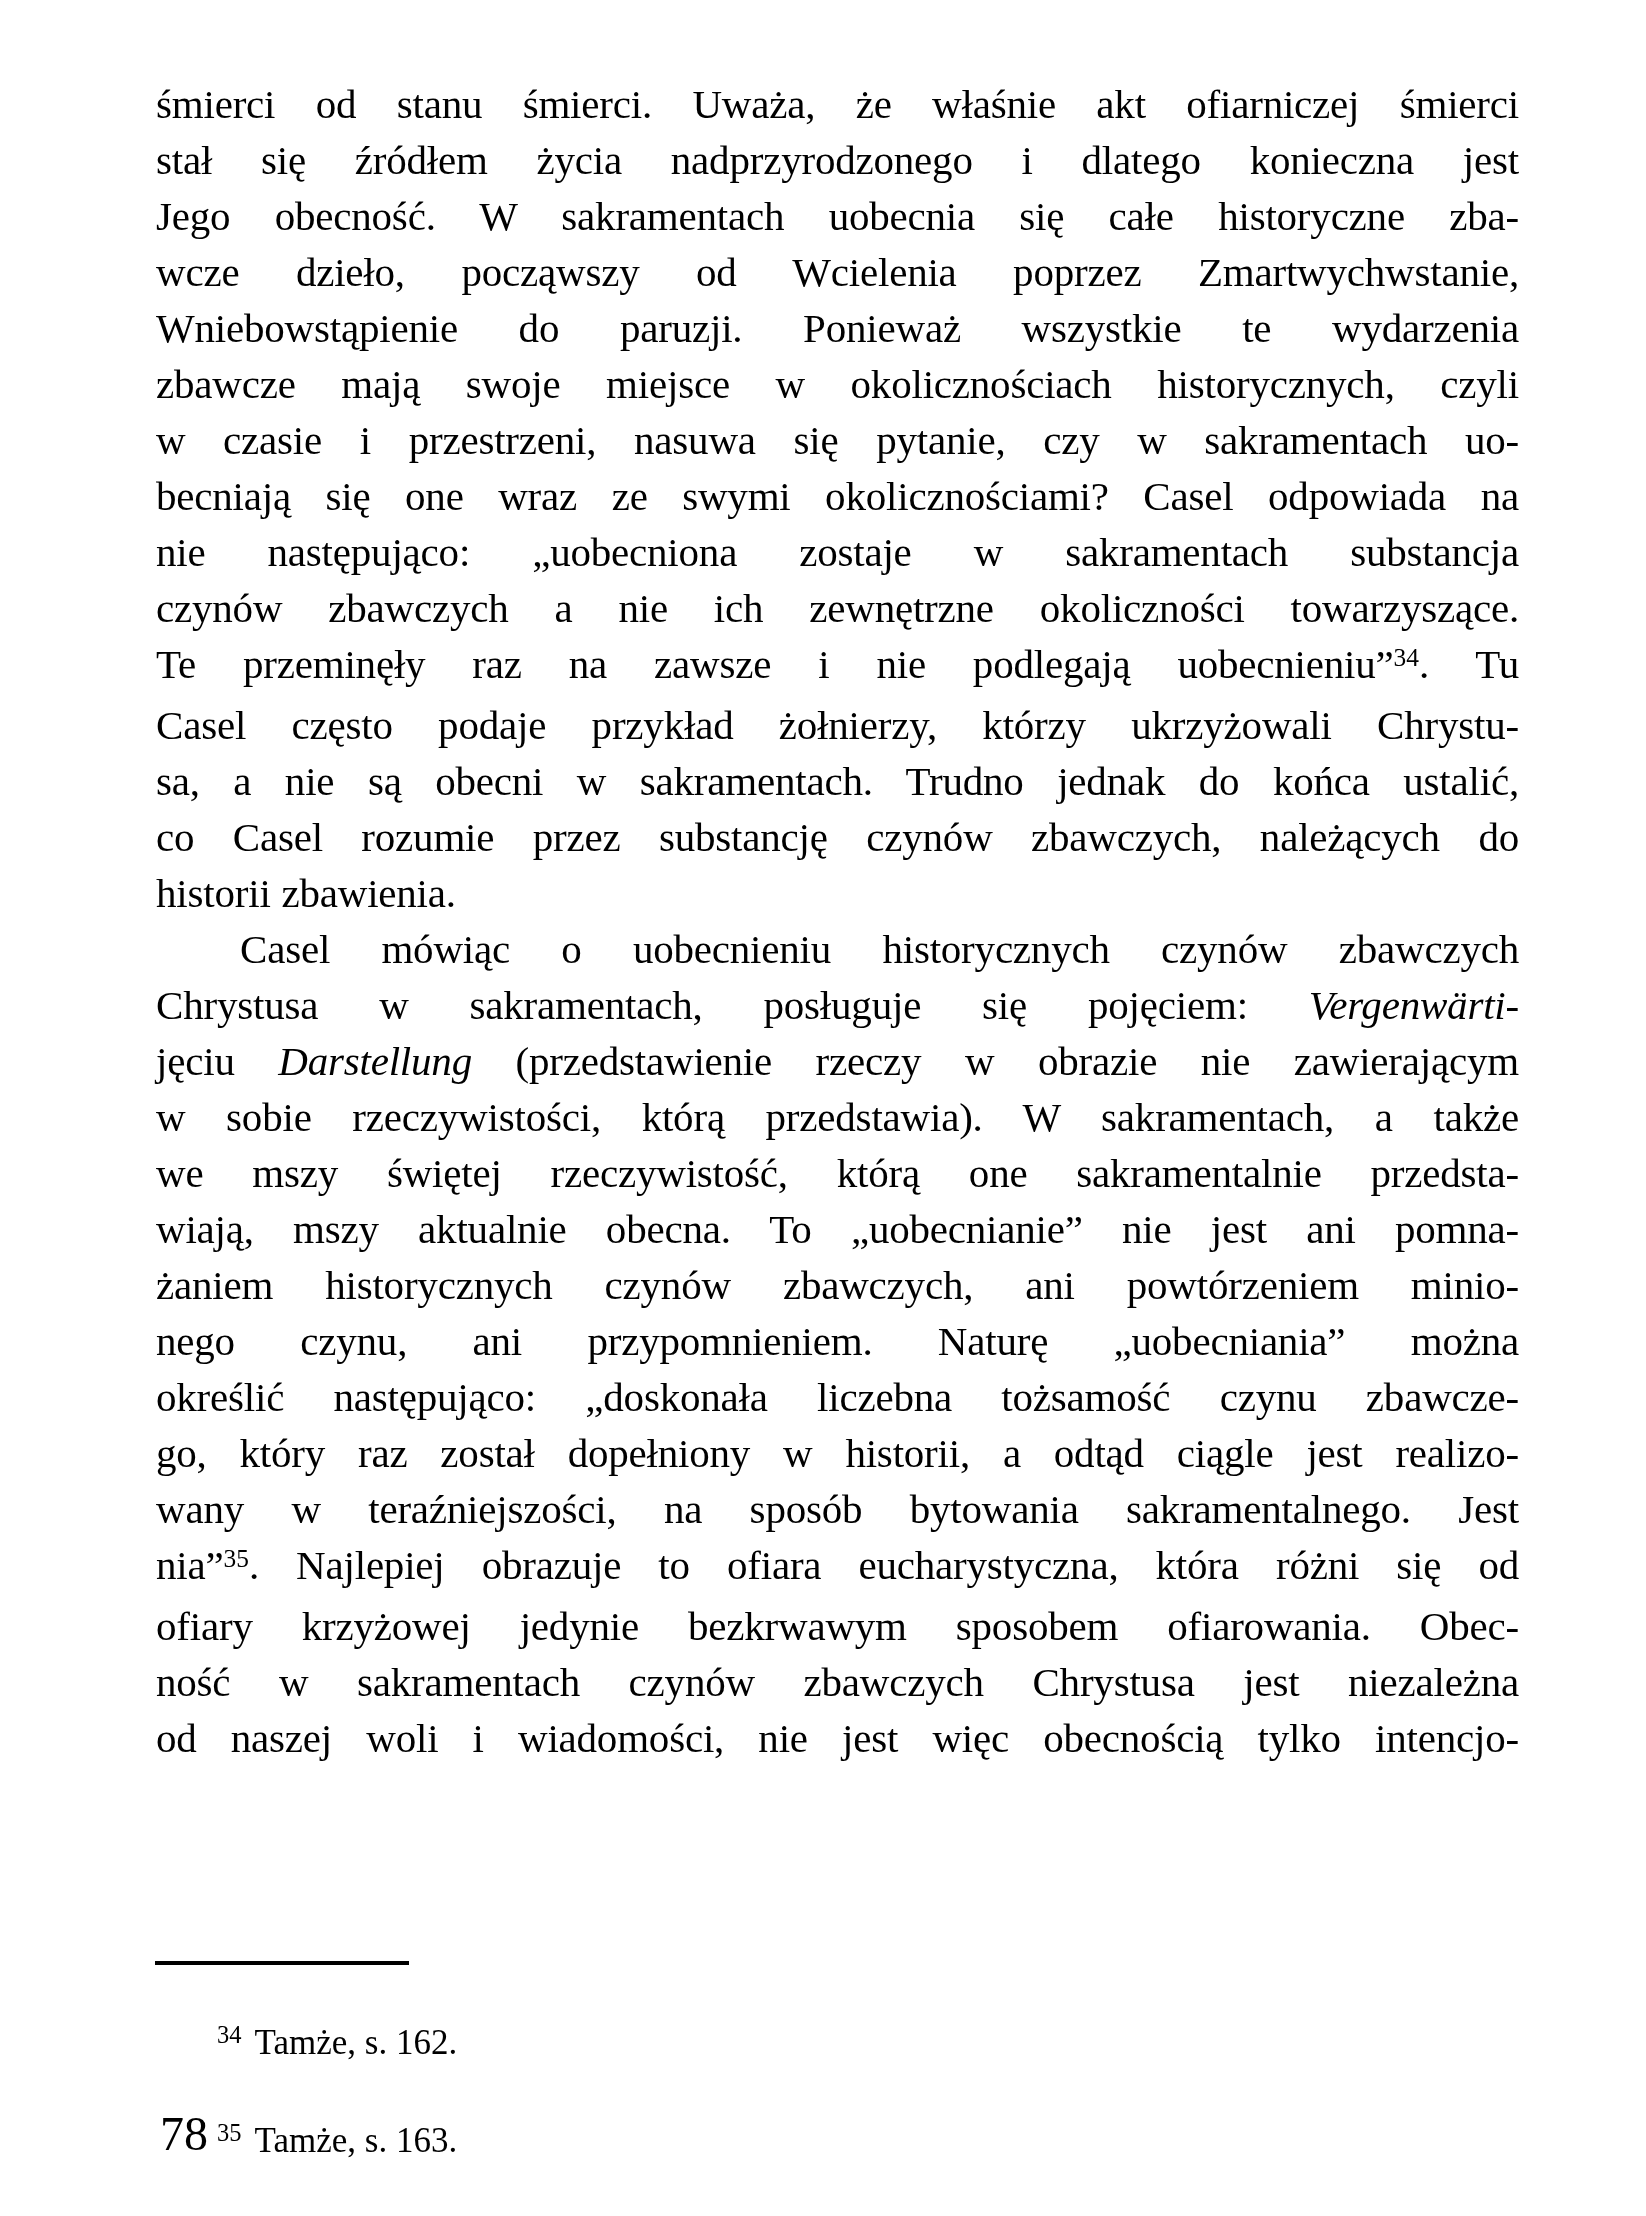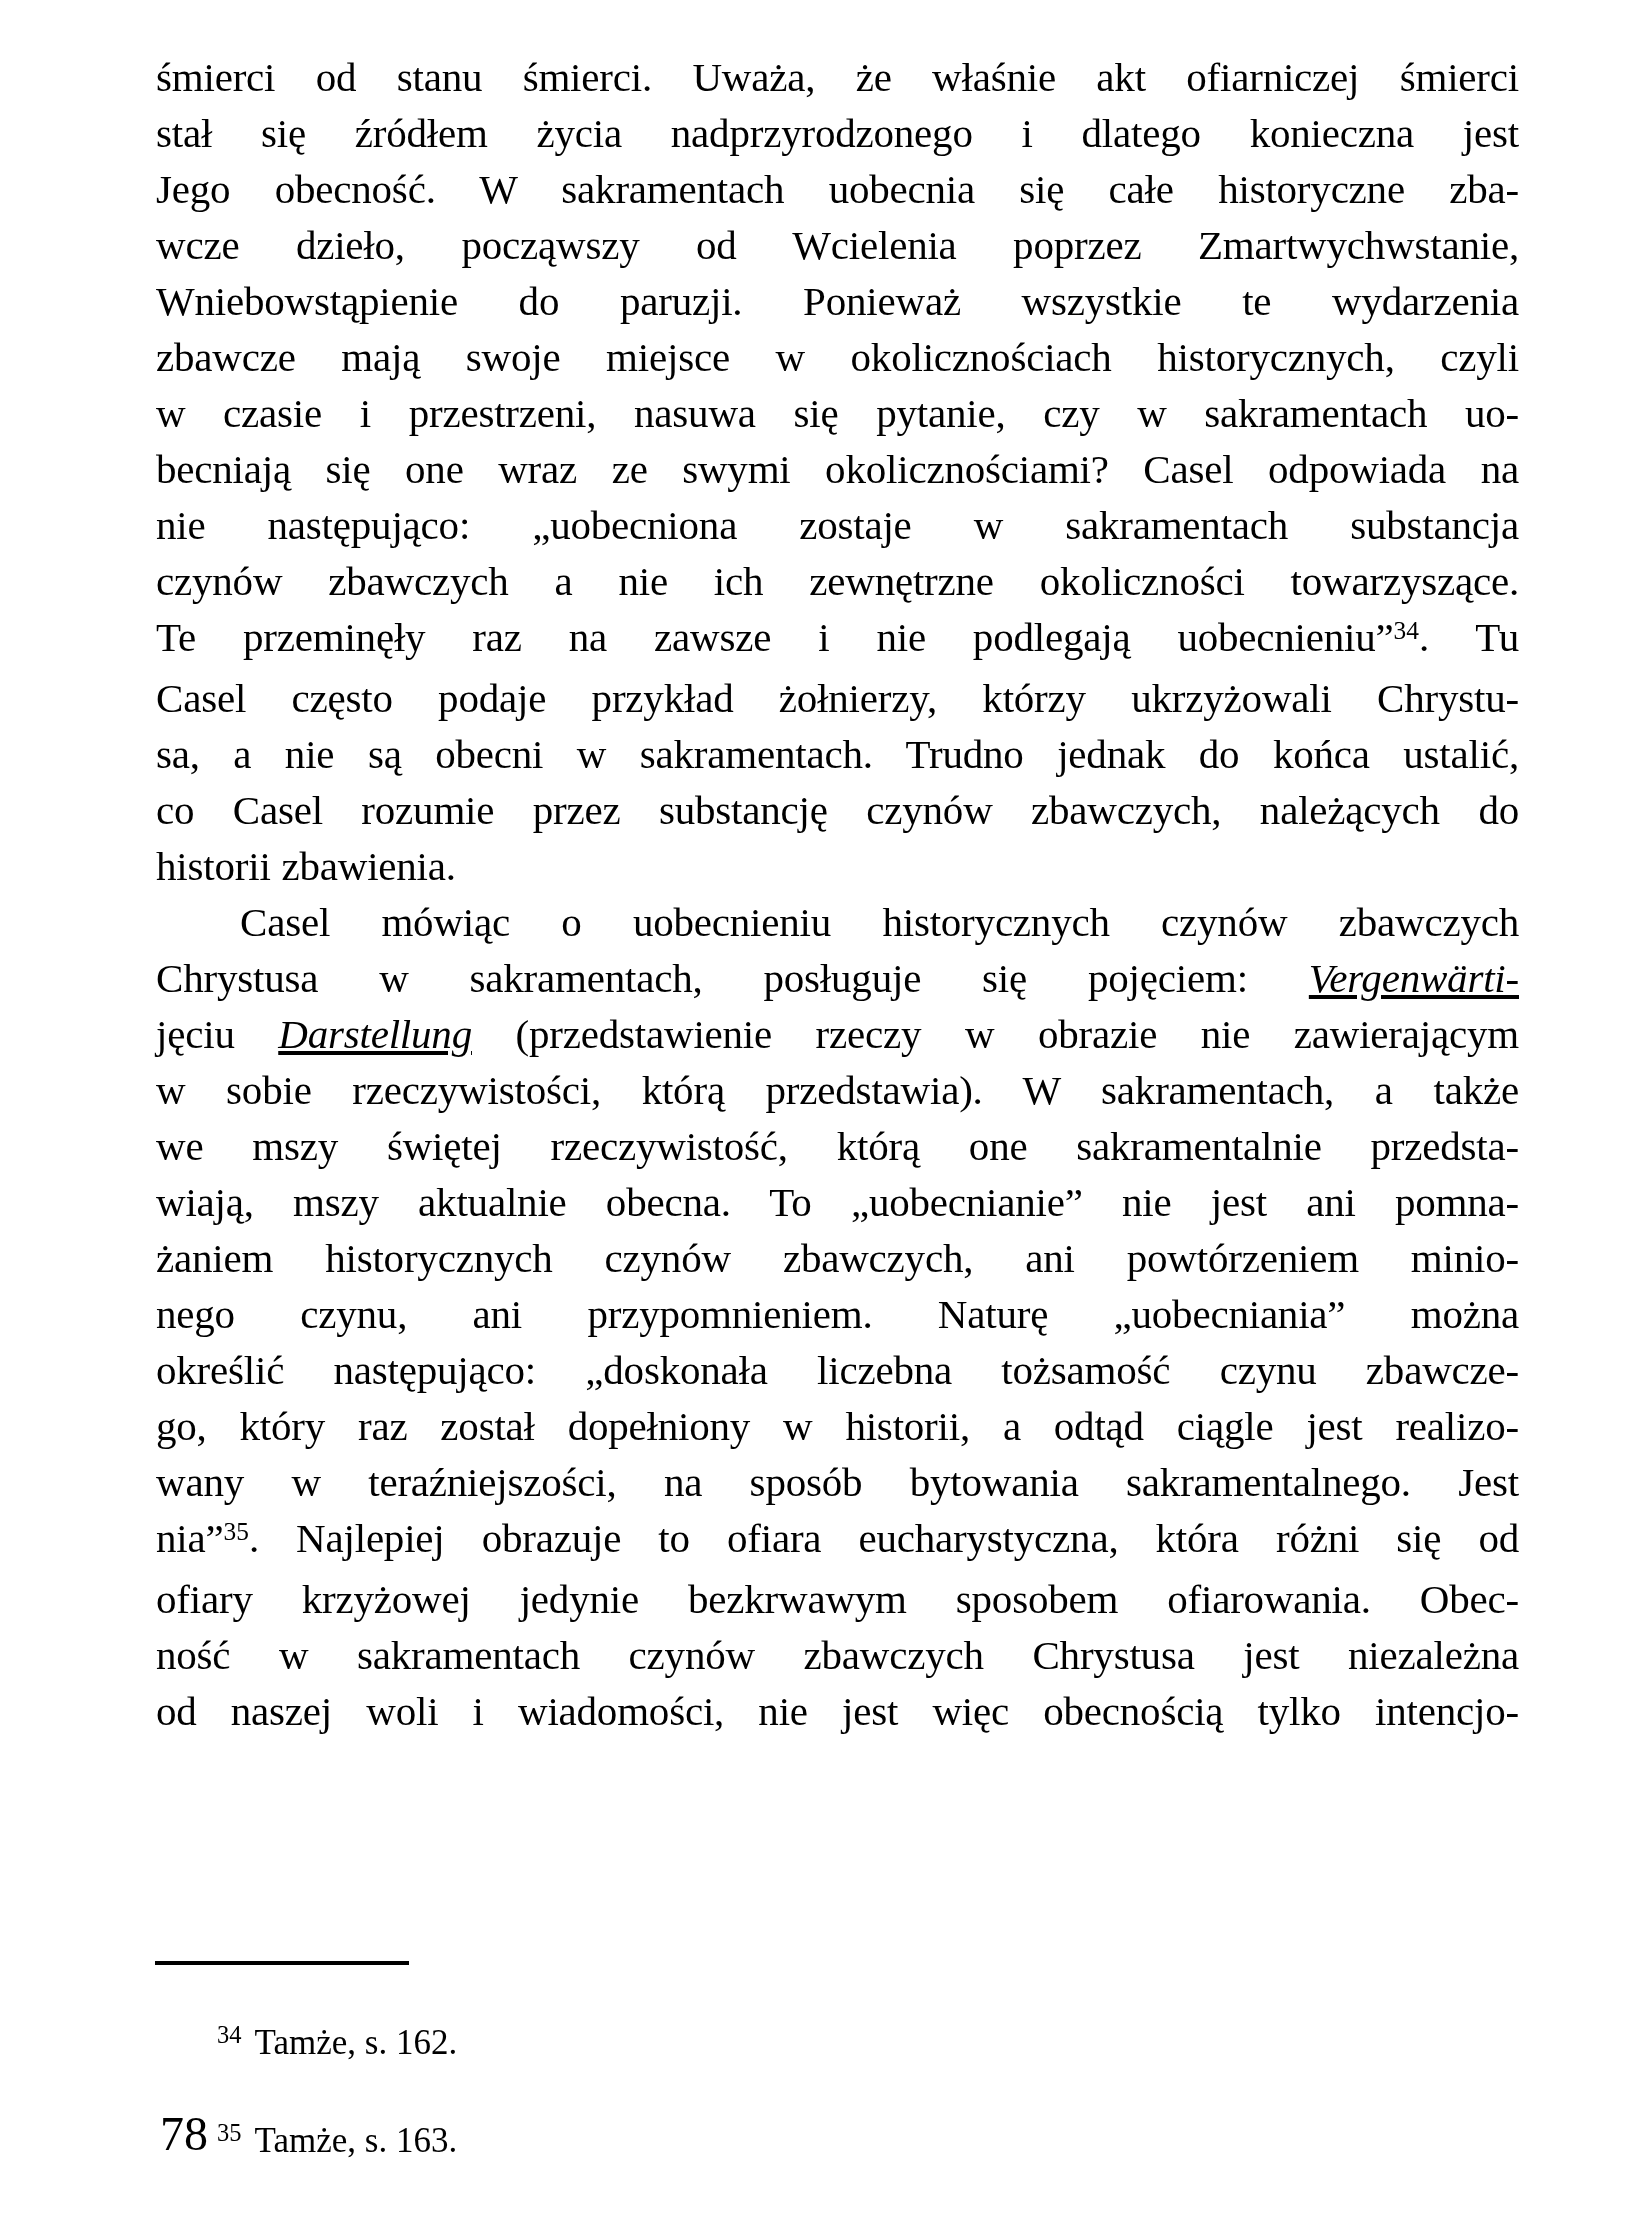--- a/index.html
+++ b/index.html
@@ -11,39 +11,39 @@
     position: relative;
     width: 1647px;
     height: 2216px;
     overflow: hidden;
     font-family: "Liberation Serif", serif;
     color: #000000;
   }
   .text-block {
     position: absolute;
     left: 156px;
-    top: 49px;
+    top: 76px;
     width: 1363px;
   }
   .line {
     font-size: 41px;
     line-height: 56px;
     text-align: justify;
     text-align-last: justify;
     letter-spacing: -0.2px;
     word-spacing: 0.8px;
   }
   .line.no-just {
     text-align: left;
     text-align-last: auto;
   }
   .line.indent {
     padding-left: 84px;
   }
-  .it { font-style: italic; text-decoration: underline; }
+  .it { font-style: italic; }
   .sup {
     font-size: 62%;
     position: relative;
     top: -0.48em;
     letter-spacing: 0;
   }
   .footnote-rule {
     position: absolute;
     left: 155px;
     top: 1961px;

